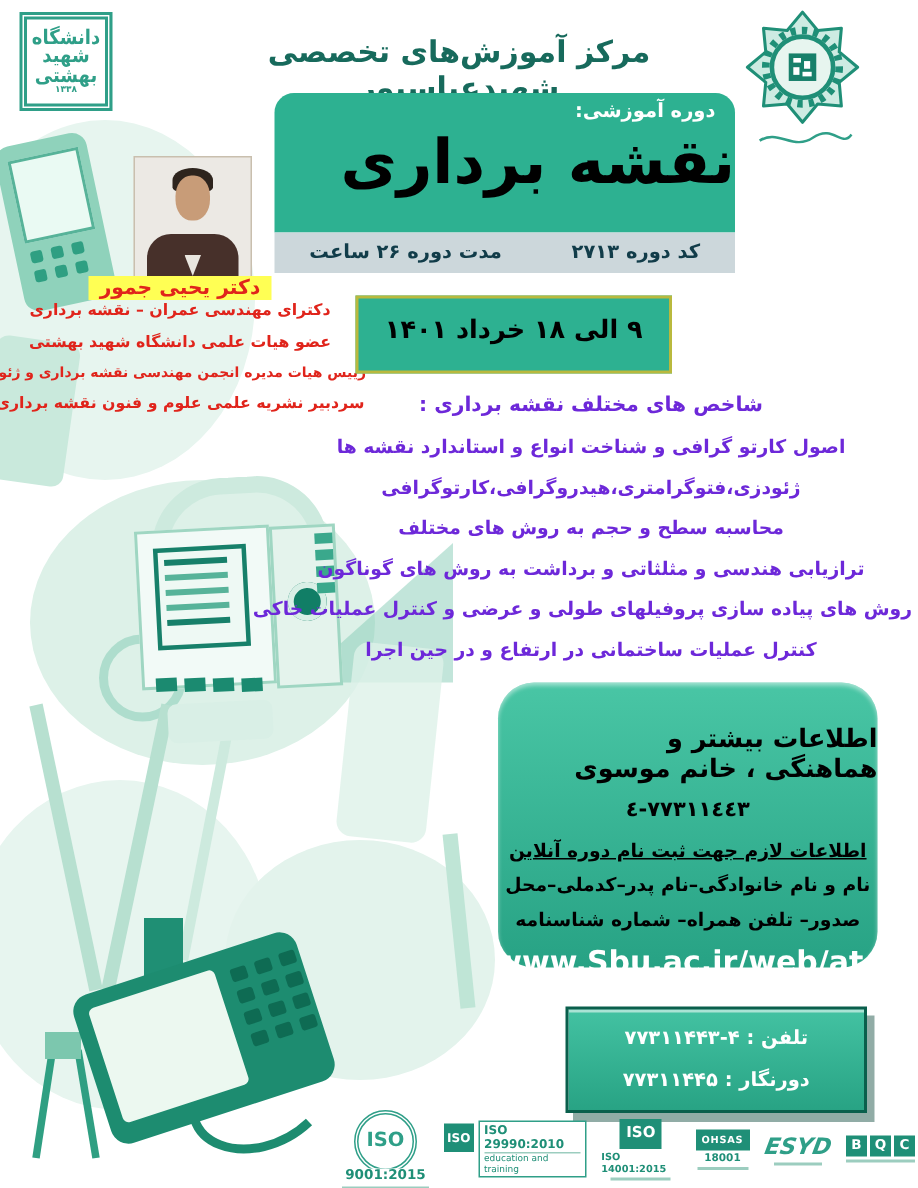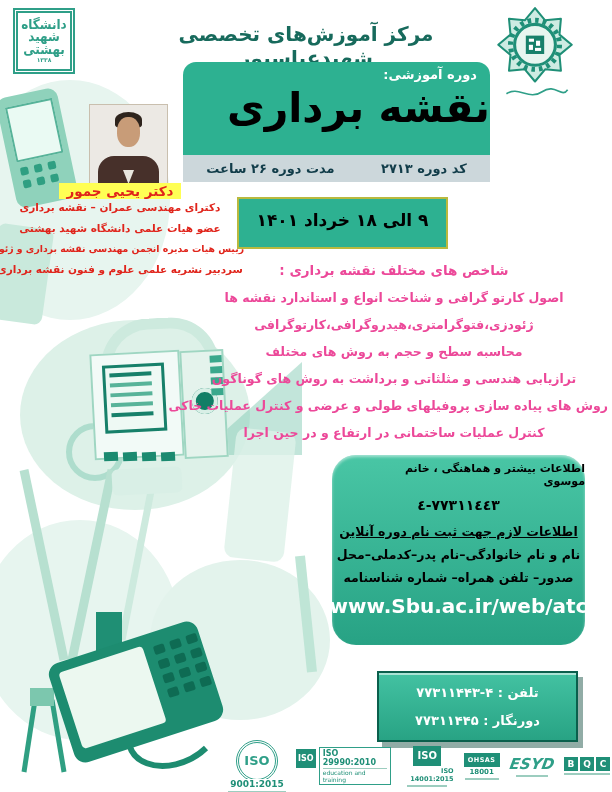--- a/index.html
+++ b/index.html
@@ -70,28 +70,28 @@
   .name{display:inline-block;background:#ffff54;color:#e0241b;font-weight:bold;font-size:13.5px;
         padding:0 7px;direction:rtl;}
   .creds{left:-4px;top:201px;width:248px;z-index:2;direction:rtl;text-align:center;color:#e0241b;font-weight:bold;}
   .cred-line{font-size:10.5px;margin-bottom:9px;white-space:nowrap;}
   .cred-line:nth-child(3){font-size:9.3px;}
   
   .datebox{left:237px;top:197px;width:211px;height:52px;background:#2db191;border:2px solid #b9b93e;
         box-sizing:border-box;z-index:2;text-align:center;direction:rtl;color:#000;
         font-size:17px;font-weight:bold;line-height:42px;}
   
-  .topics{left:180px;top:262px;width:428px;z-index:2;direction:rtl;text-align:center;color:#ec4899;font-weight:bold;}
+  .topics{left:180px;top:262px;width:428px;z-index:2;direction:rtl;text-align:center;color:#6d28d9;font-weight:bold;}
   .topics .t-head{font-size:13.5px;margin-bottom:12px;}
   .topics .t-item{font-size:12.5px;margin-bottom:12px;white-space:nowrap;}
   
   .contact{left:332px;top:455px;width:253px;height:190px;z-index:2;border-radius:24px;
         background:linear-gradient(180deg,#49c6a5,#27a284);box-shadow:inset 0 2px 3px rgba(255,255,255,.5);
         display:flex;flex-direction:column;align-items:center;direction:rtl;color:#000;font-weight:bold;}
-  .c-info{font-size:11px;margin-top:7px;padding-left:32px;}
+  .c-info{font-size:17px;margin-top:28px;padding-left:32px;}
   .c-phone{font-size:14px;margin-top:9px;direction:ltr;}
   .c-reg{font-size:12.5px;margin-top:11px;text-decoration:underline;}
   .c-l1,.c-l2{font-size:12.5px;margin-top:8px;}
   .c-web{font-size:20px;margin-top:9px;color:#fff;direction:ltr;font-weight:bold;}
   
   .phonebox{left:377px;top:671px;width:201px;height:71px;z-index:2;box-sizing:border-box;
         background:linear-gradient(180deg,#43c2a2,#28a384);border:2px solid #0a5f4c;
         box-shadow:5px 6px 0 rgba(10,70,58,.45),inset 0 2px 0 rgba(255,255,255,.55);
         display:flex;flex-direction:column;justify-content:space-evenly;align-items:center;
         direction:rtl;color:#fff;font-weight:bold;font-size:13px;}
@@ -104,21 +104,21 @@
   .iso-circle{width:36px;height:36px;border:3px double #2f9f88;border-radius:50%;
         display:flex;align-items:center;justify-content:center;font-weight:bold;font-size:13px;color:#2f9f88;}
   .c9001-std{font-size:9px;font-weight:bold;margin-top:-3px;background:#fff;}
   .badge{background:#1f8f77;color:#fff;font-weight:bold;display:flex;align-items:center;justify-content:center;}
   .c29990{flex-direction:row;align-items:flex-start;gap:3px;}
   .c29990 .badge{width:22px;height:19px;font-size:8px;margin-top:2px;}
   .c29990 .txt{border:1.5px solid #2f9f88;padding:1px 3px;}
   .c29990 .std{font-size:8px;font-weight:bold;}
   .c29990 .sub{font-size:6px;border-top:1px solid #9ccdbf;margin-top:1px;}
   .c14001 .badge{width:28px;height:20px;font-size:10px;}
-  .c14001 .std{font-size:6.5px;font-weight:bold;margin-top:1px;text-align:right;}
+  .c14001 .std{font-size:6.5px;font-weight:bold;margin-top:1px;}
   .ohsas .badge{width:36px;height:14px;font-size:6.5px;letter-spacing:.5px;}
   .ohsas .std{font-size:7px;font-weight:bold;margin-top:1px;}
   .esyd .word{font-size:15px;font-weight:bold;font-style:italic;transform:skewX(-10deg);color:#2f9f88;}
   .bqc .letters{display:flex;gap:2px;}
   .bqc .badge{width:14px;height:14px;font-size:9px;}
 </style>
 </head>
 <body>
 
 <div class="page">

